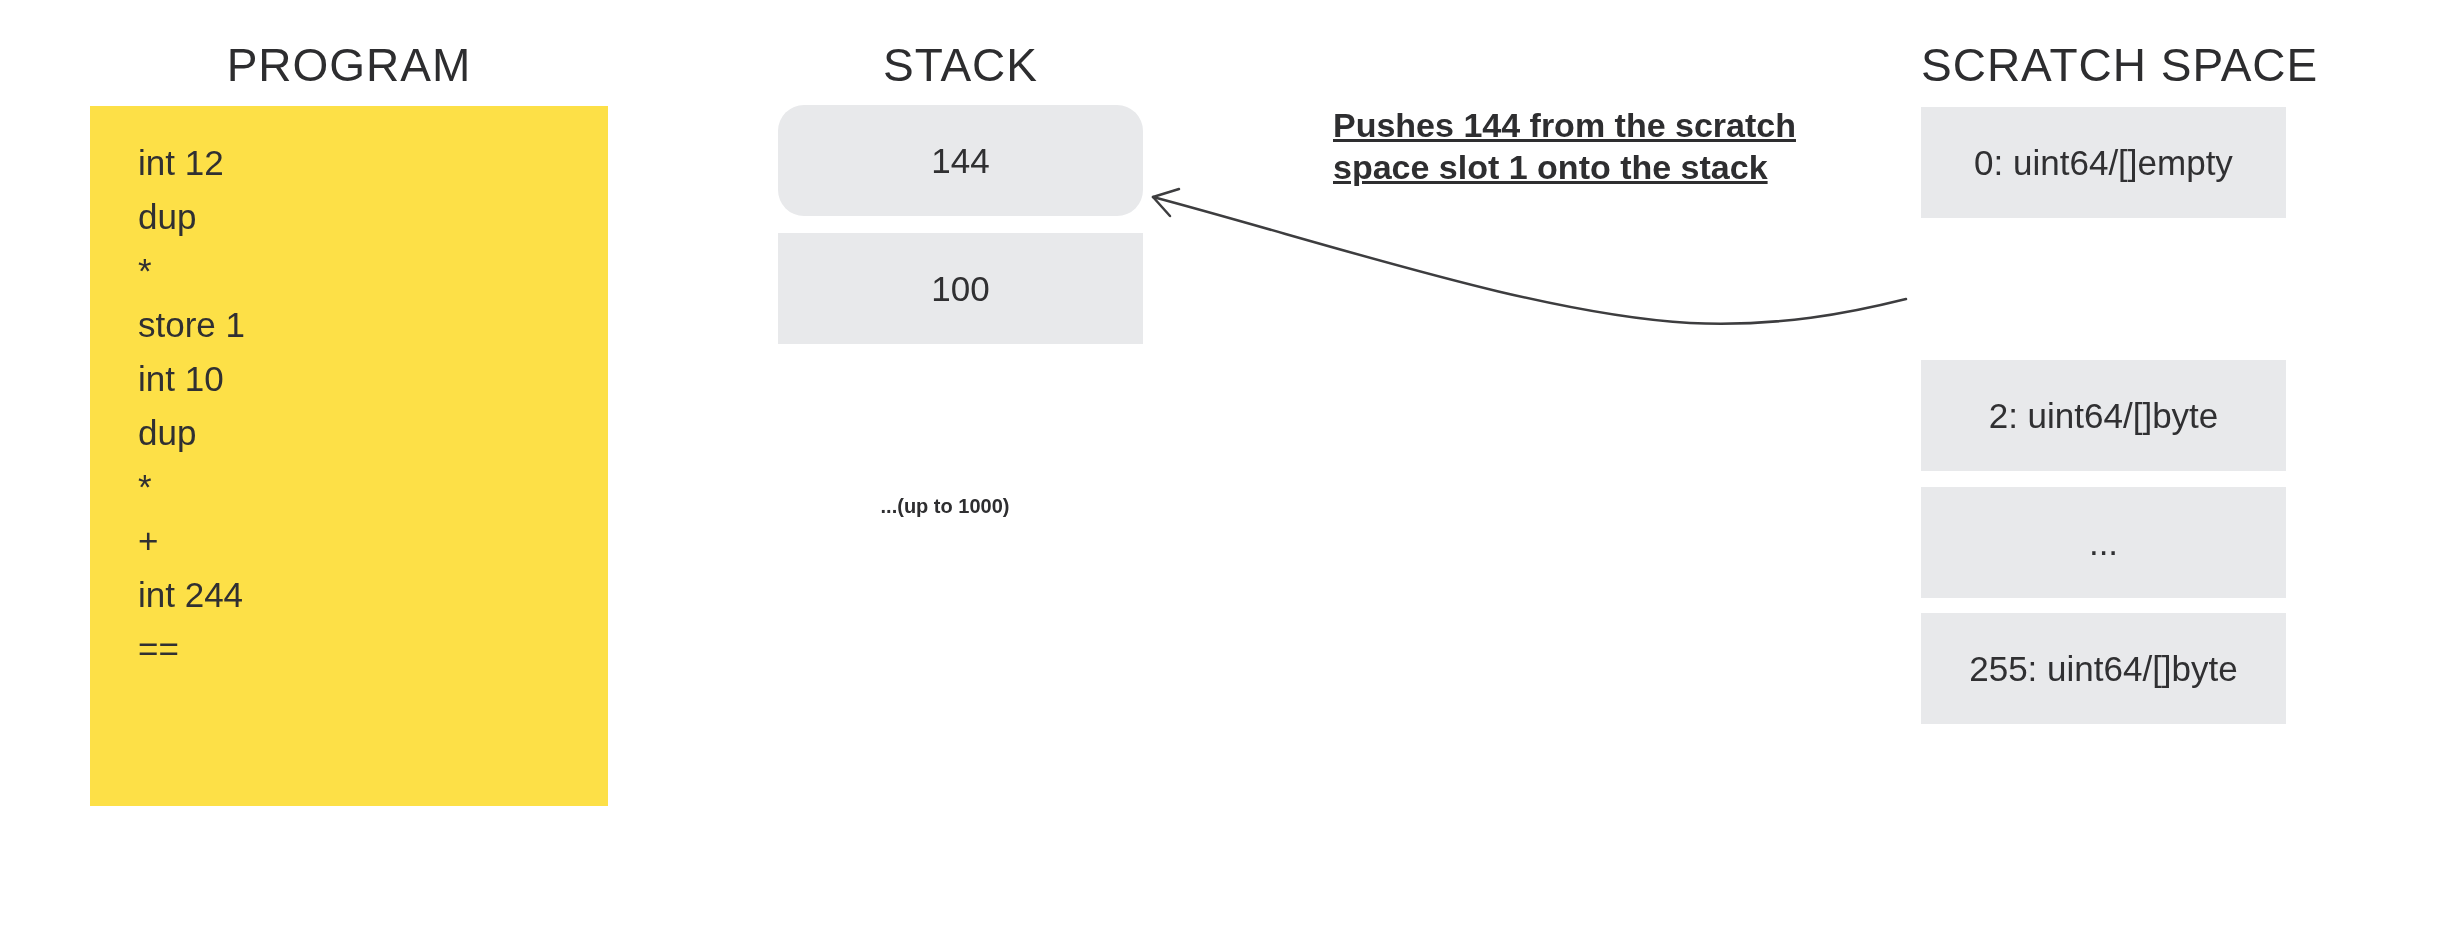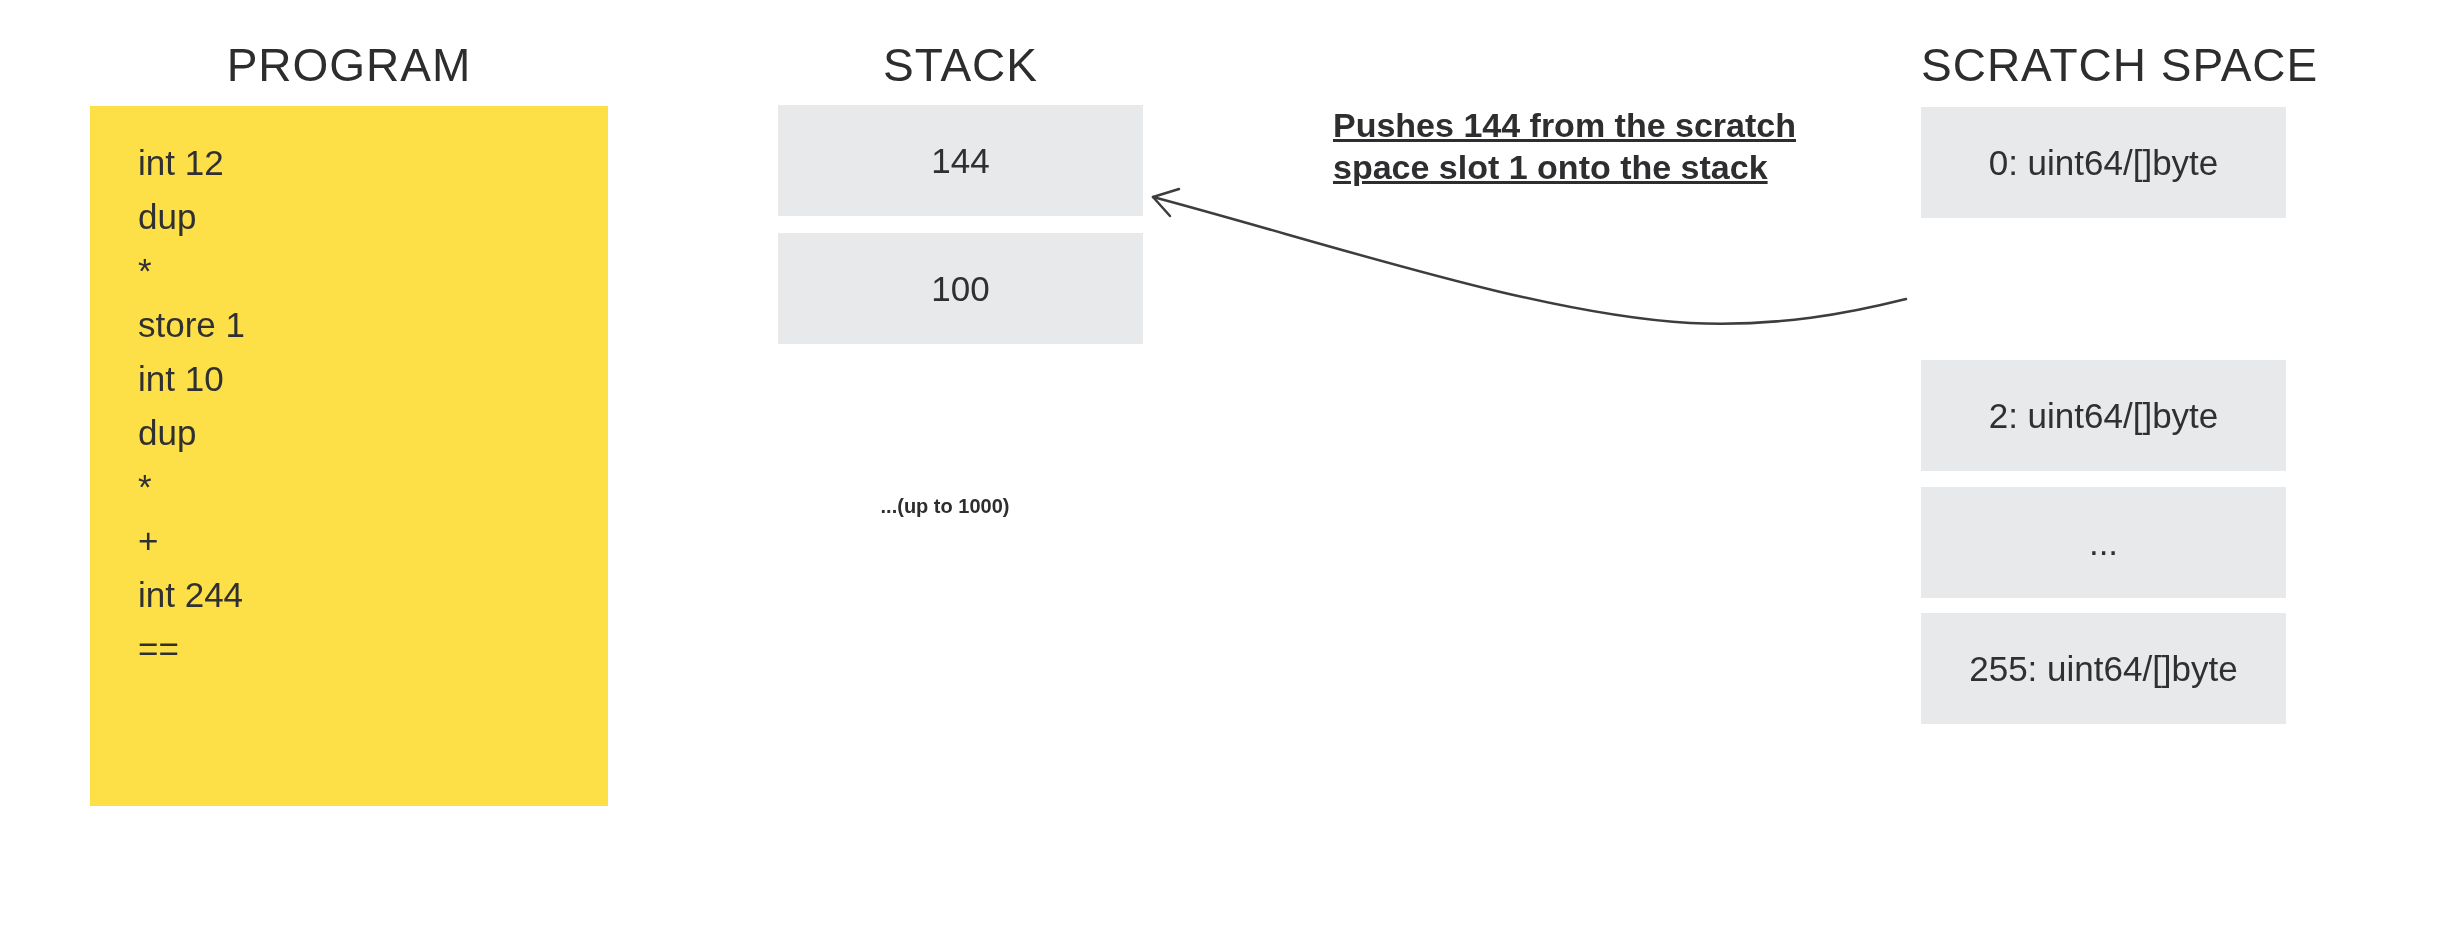--- a/index.html
+++ b/index.html
@@ -150,37 +150,37 @@
     <div class="pline">
         <span>int 244</span>
       </div>
     <div class="pline">
         <span>==</span>
       </div>
   </div>
 
   <div class="col-title" style="left:778px; width:365px;">STACK</div>
 
-  <div class="slot stack-slot" style="top:105px;">
+  <div class="slot stack-slot" style="top:105px;border-radius:26px;">
     <span>144</span>
   </div>
   <div class="slot stack-slot" style="top:233px;">
     <span>100</span>
   </div>
   <div class="stack-caption">...(up to 1000)</div>
 
   <div class="annotation">
     <div>Pushes 144 from the scratch</div>
     <div>space slot 1 onto the stack</div>
   </div>
 
   <div class="col-title" style="left:1921px; width:365px;">SCRATCH SPACE</div>
 
   <div class="slot scratch-slot" style="top:107px;">
-    <span>0: uint64/[]byte</span>
+    <span>0: uint64/[]empty</span>
   </div>
   <div class="slot scratch-slot" style="top:360px;">
     <span>2: uint64/[]byte</span>
   </div>
   <div class="slot scratch-slot" style="top:487px;">
     <span>...</span>
   </div>
   <div class="slot scratch-slot" style="top:613px;">
     <span>255: uint64/[]byte</span>
   </div>

